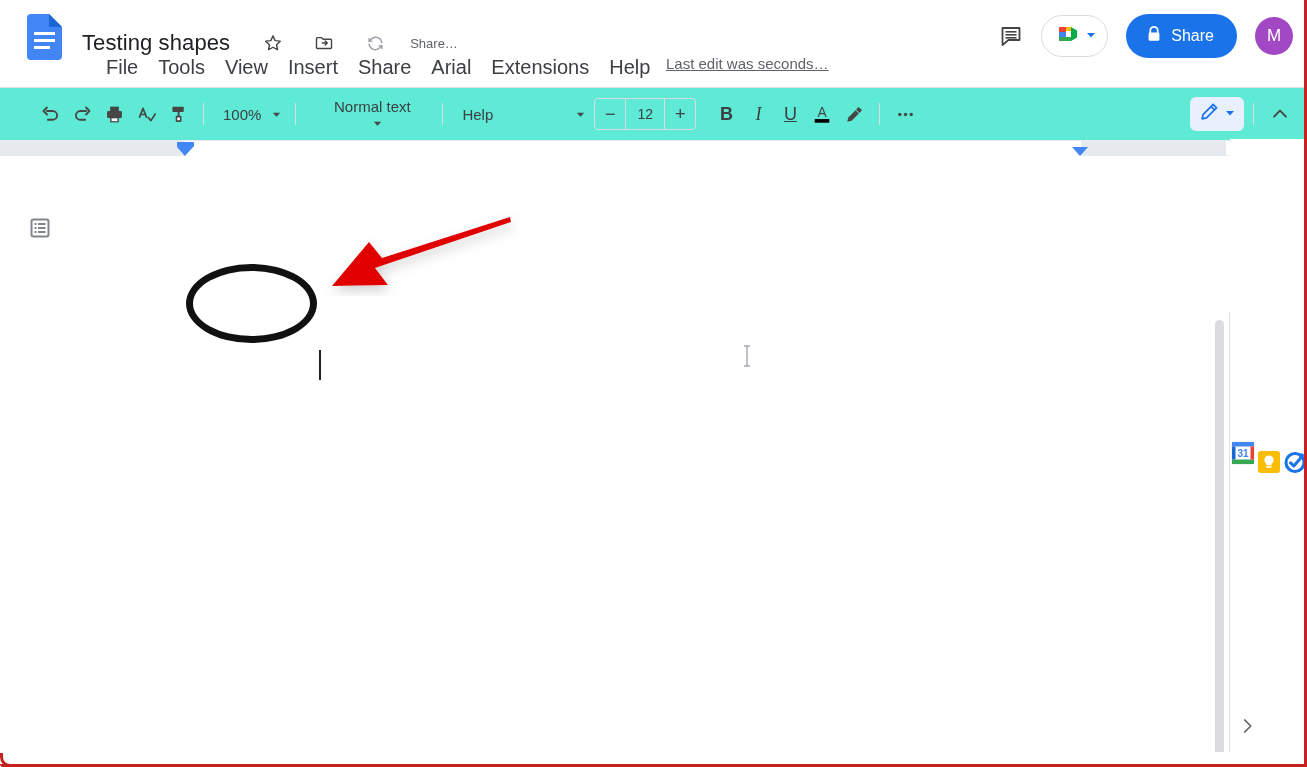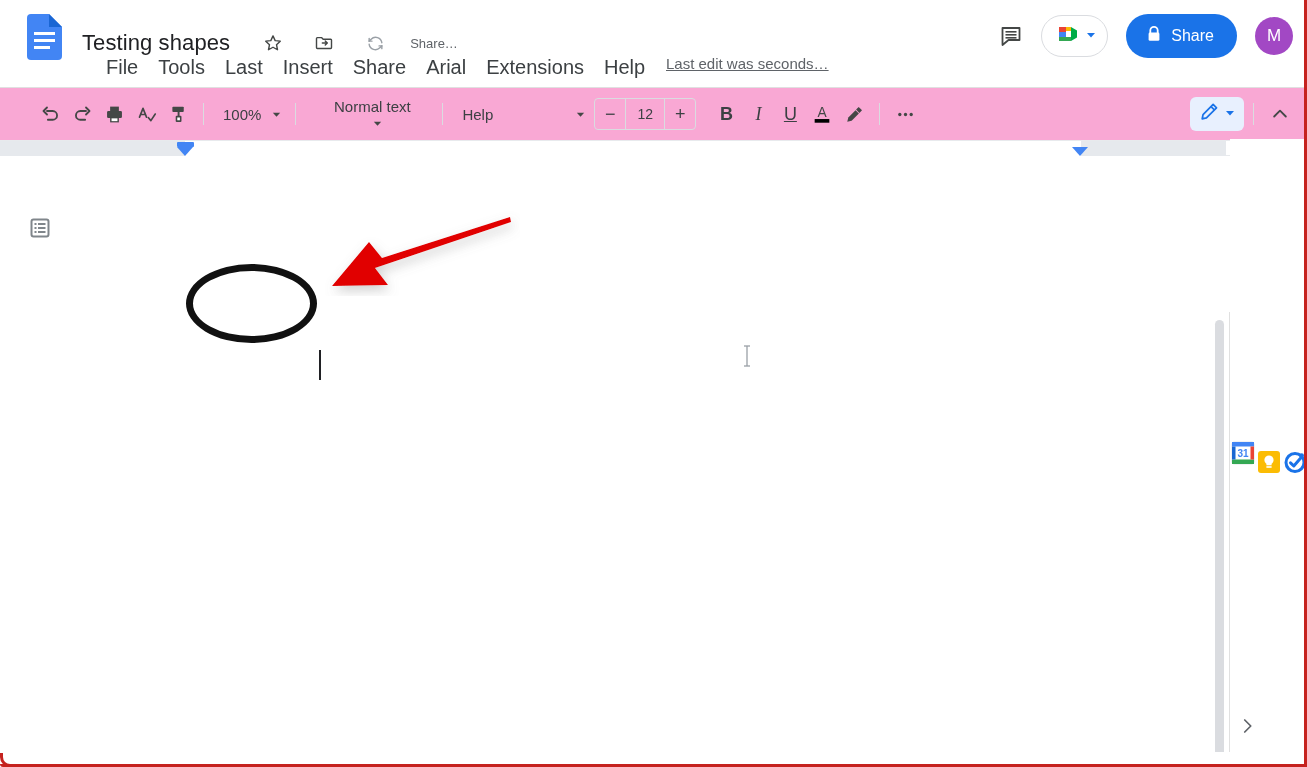--- a/index.html
+++ b/index.html
@@ -151,21 +151,21 @@
     font-size: 17px;
     font-weight: 500;
     margin-left: 18px;
     cursor: pointer;
   }
 
   
   #toolbar {
     position: relative;
     height: 52px;
-    background: #f9a8d4;
+    background: #5eead4;
     display: flex;
     align-items: center;
     padding-left: 34px;
     z-index: 9;
   }
   .tb-btn {
     width: 32px; height: 32px;
     display: flex; align-items: center; justify-content: center;
     border-radius: 4px;
     cursor: pointer;
@@ -448,21 +448,21 @@
           <path d="M20 18.5 V15 H16.5"></path>
         </svg>
       </div>
 
       <div id="saving-status">Share…</div>
     </div>
 
     <div id="menubar">
       <div class="menu-item">File</div>
       <div class="menu-item">Tools</div>
-      <div class="menu-item">Last</div>
+      <div class="menu-item">View</div>
       <div class="menu-item">Insert</div>
       <div class="menu-item">Share</div>
       <div class="menu-item">Arial</div>
       <div class="menu-item">Extensions</div>
       <div class="menu-item">Help</div>
     </div>
 
     <div id="last-edit">Last edit was seconds…</div>
 
     <div id="header-right">

